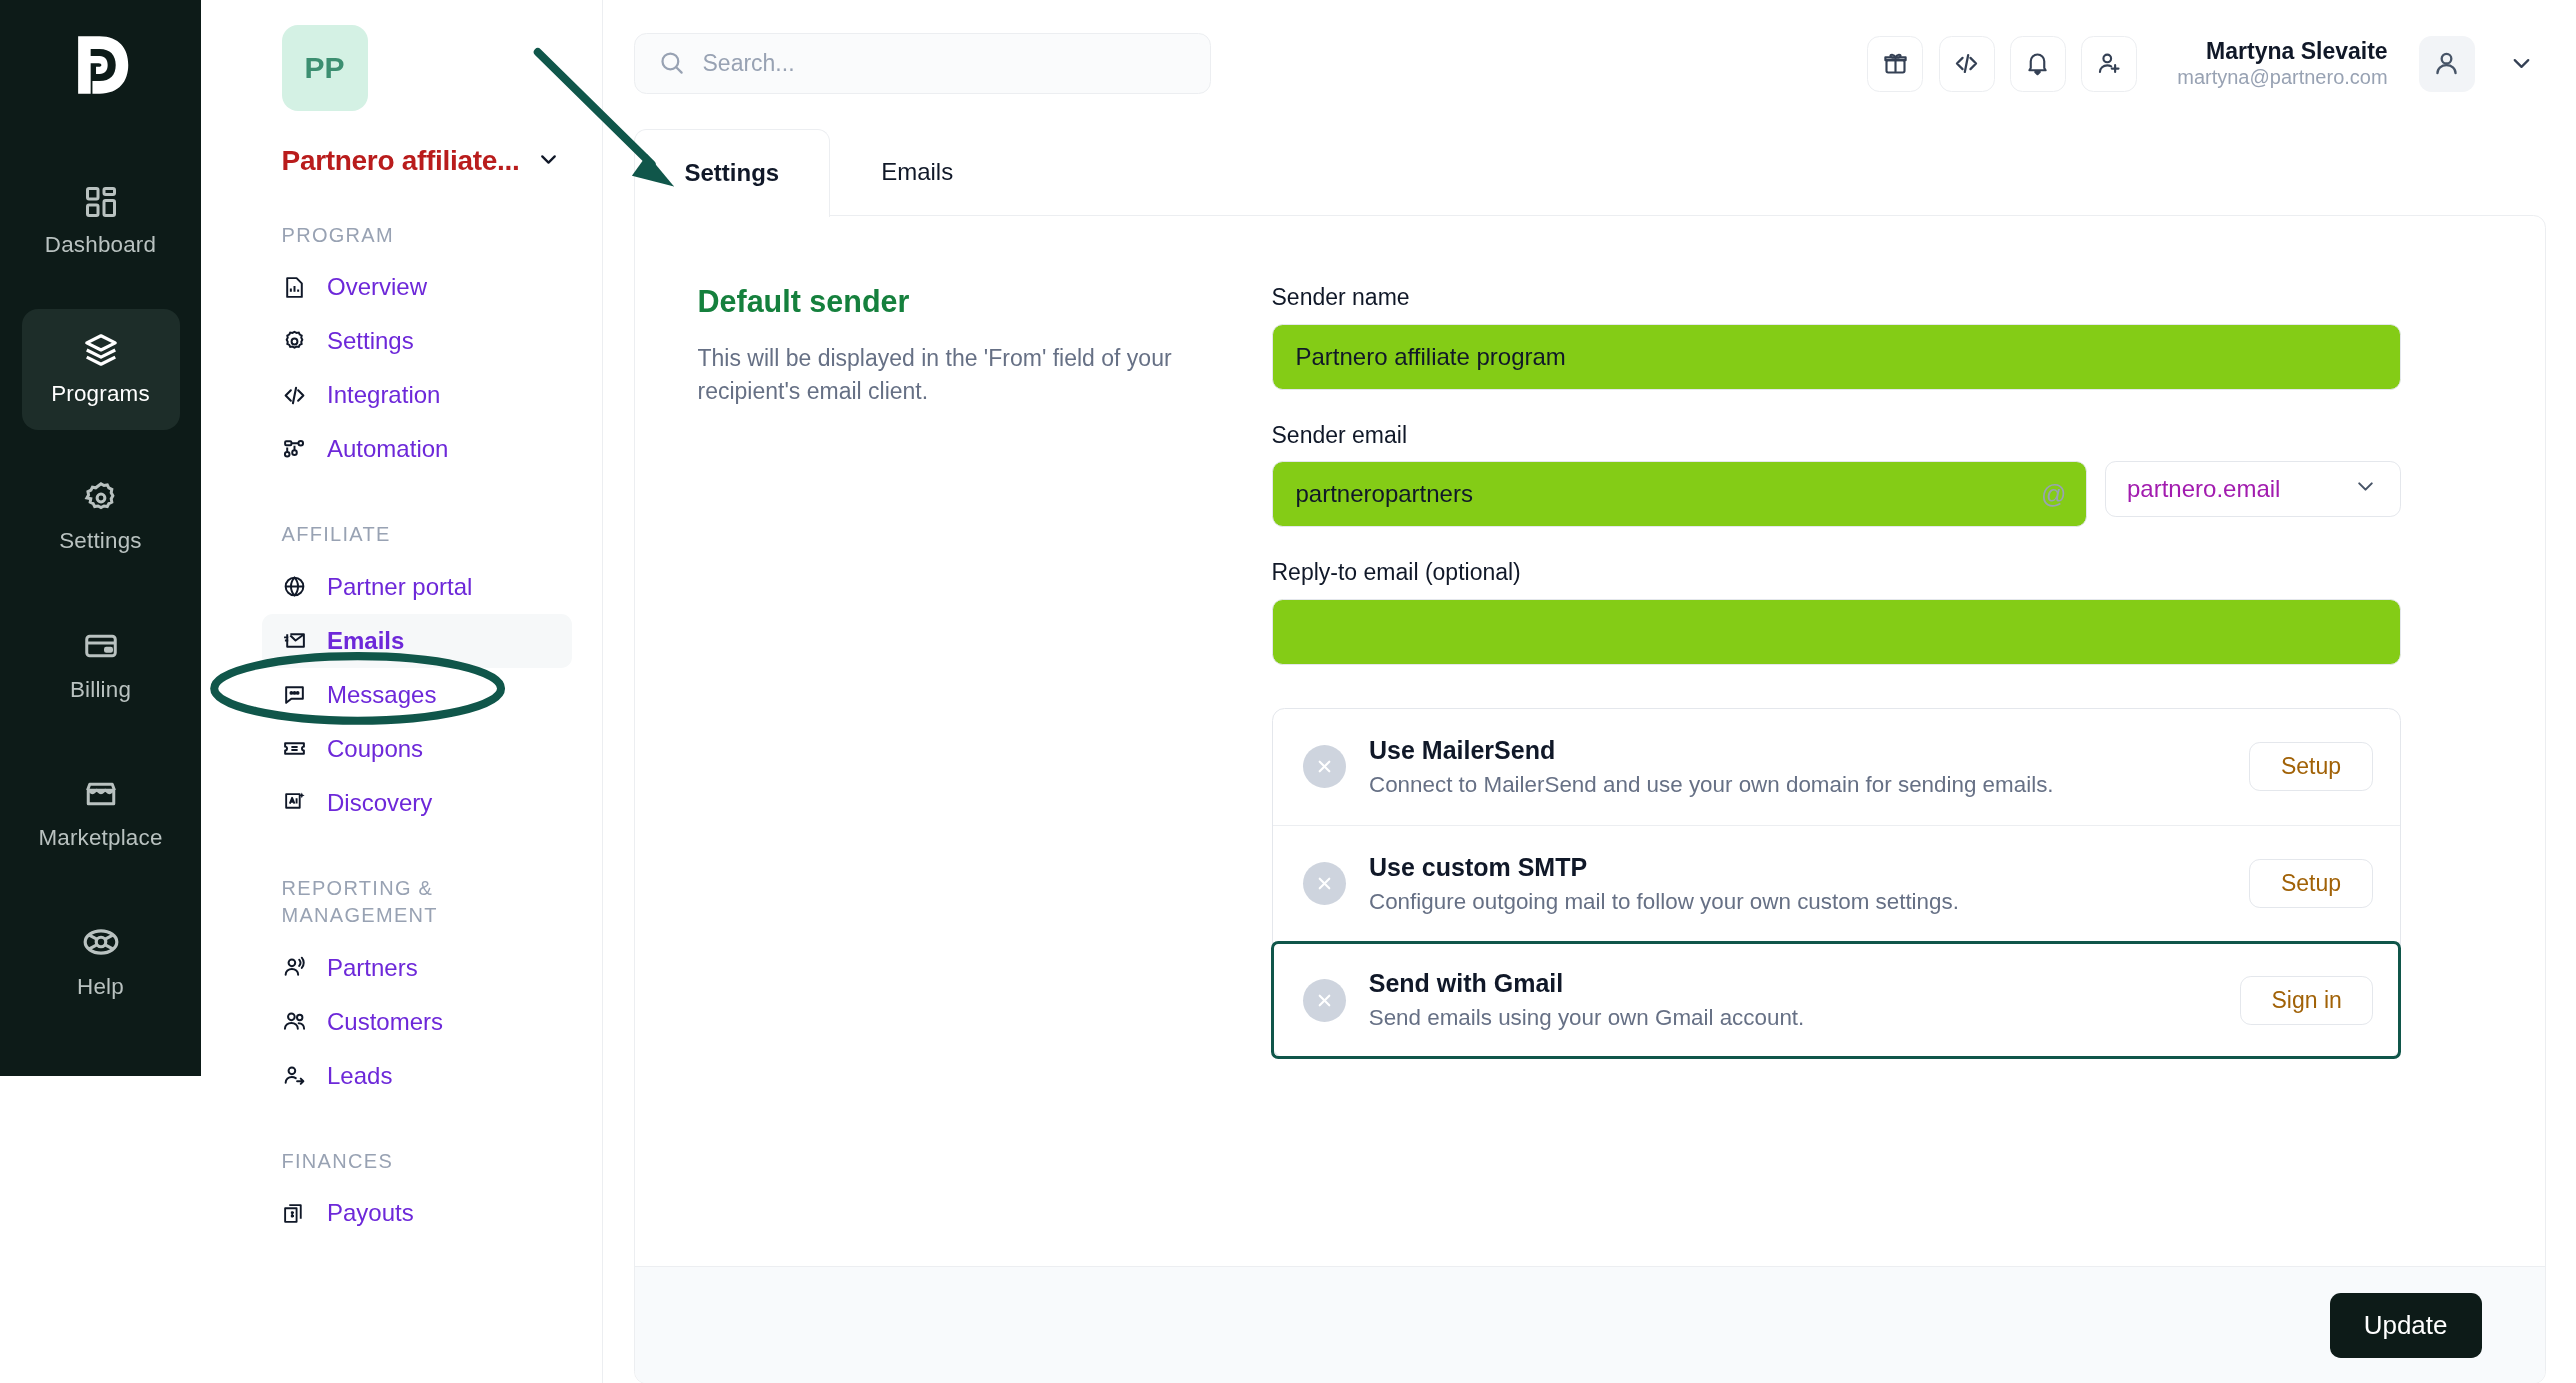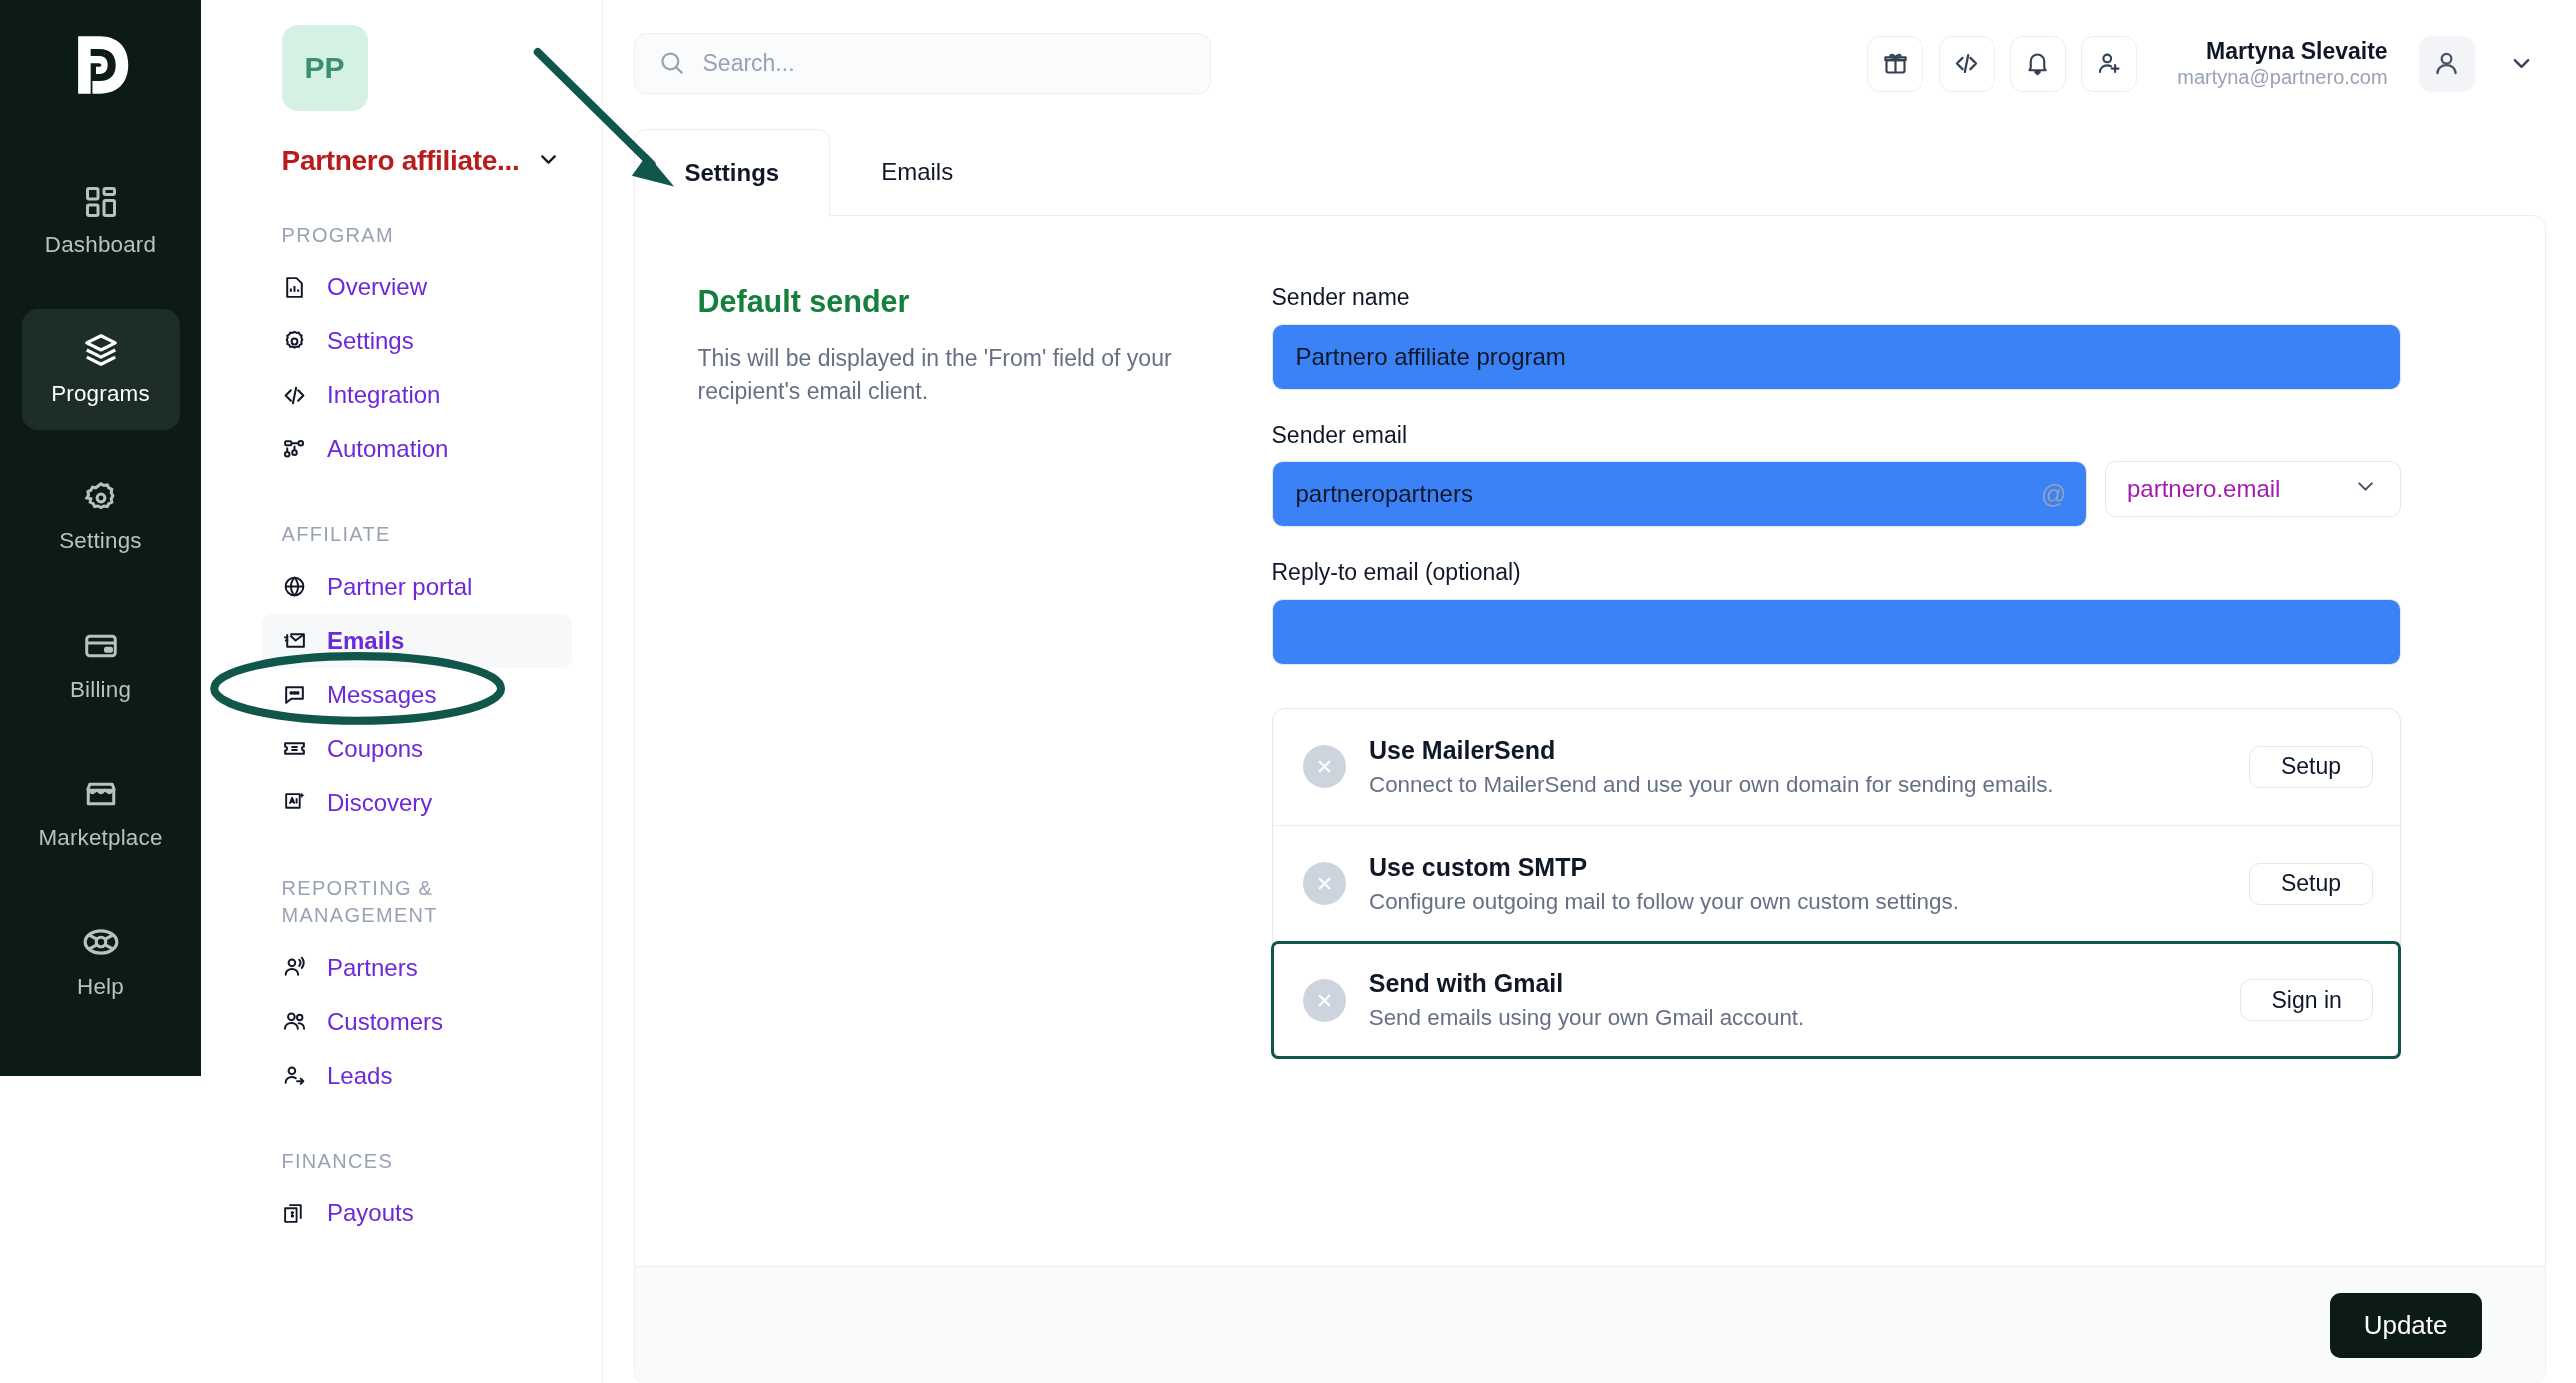--- a/index.html
+++ b/index.html
@@ -117,21 +117,21 @@
   .card-body { display: flex; padding: 68px 63px 0 63px; flex: 1 1 auto; }
   .col-left { width: 574px; flex: 0 0 574px; padding-right: 45px; }
   .sec-h { font-size: 30.5px; font-weight: 700; color: #15803d; margin-bottom: 23px; }
   .sec-p { font-size: 23px; line-height: 1.45; color: #667085; max-width: 502px; }
   .col-right { flex: 1 1 auto; max-width: 1129px; }
 
   .field { margin-bottom: 32px; }
   .flabel { font-size: 23px; color: #101828; margin-bottom: 12.5px; display: block; }
   .input {
     width: 100%; height: 66px; border: 1.8px solid #e4e7ec; border-radius: 10.8px;
-    font-size: 24px; color: #101828; padding: 0 23px; background: #3b82f6;
+    font-size: 24px; color: #101828; padding: 0 23px; background: #84cc16;
     font-family: "Liberation Sans", sans-serif;
   }
   .input::placeholder { color: #98a2b3; }
   .email-row { display: flex; gap: 18px; }
   .email-left { flex: 1 1 auto; position: relative; }
   .at {
     position: absolute; right: 20px; top: 50%; transform: translateY(-50%);
     font-size: 25px; color: #98a2b3;
   }
   .domain-select {
@@ -153,21 +153,21 @@
   }
   .x-toggle {
     width: 43px; height: 43px; border-radius: 50%; background: #ced4de;
     display: flex; align-items: center; justify-content: center; flex: 0 0 43px; cursor: pointer;
   }
   .opt-text { flex: 1 1 auto; }
   .opt-title { font-size: 25px; font-weight: 700; color: #101828; margin-bottom: 7.2px; }
   .opt-desc { font-size: 22.4px; color: #667085; }
   .opt-btn {
     border: 1.8px solid #e4e7ec; border-radius: 10.8px; background: #ffffff;
-    font-size: 23px; color: #0f172a; padding: 0 30.5px; height: 42px; cursor: pointer;
+    font-size: 23px; color: #a16207; padding: 0 30.5px; height: 49px; cursor: pointer;
     font-family: "Liberation Sans", sans-serif; white-space: nowrap;
   }
 
   .card-footer {
     height: 117px; flex: 0 0 117px; background: #f8fafc;
     border-top: 1.8px solid #eceef1;
     display: flex; align-items: center; justify-content: flex-end; padding-right: 63px;
   }
   .update-btn {
     background: #0d1b18; color: #ffffff; border: none; border-radius: 10.8px;

